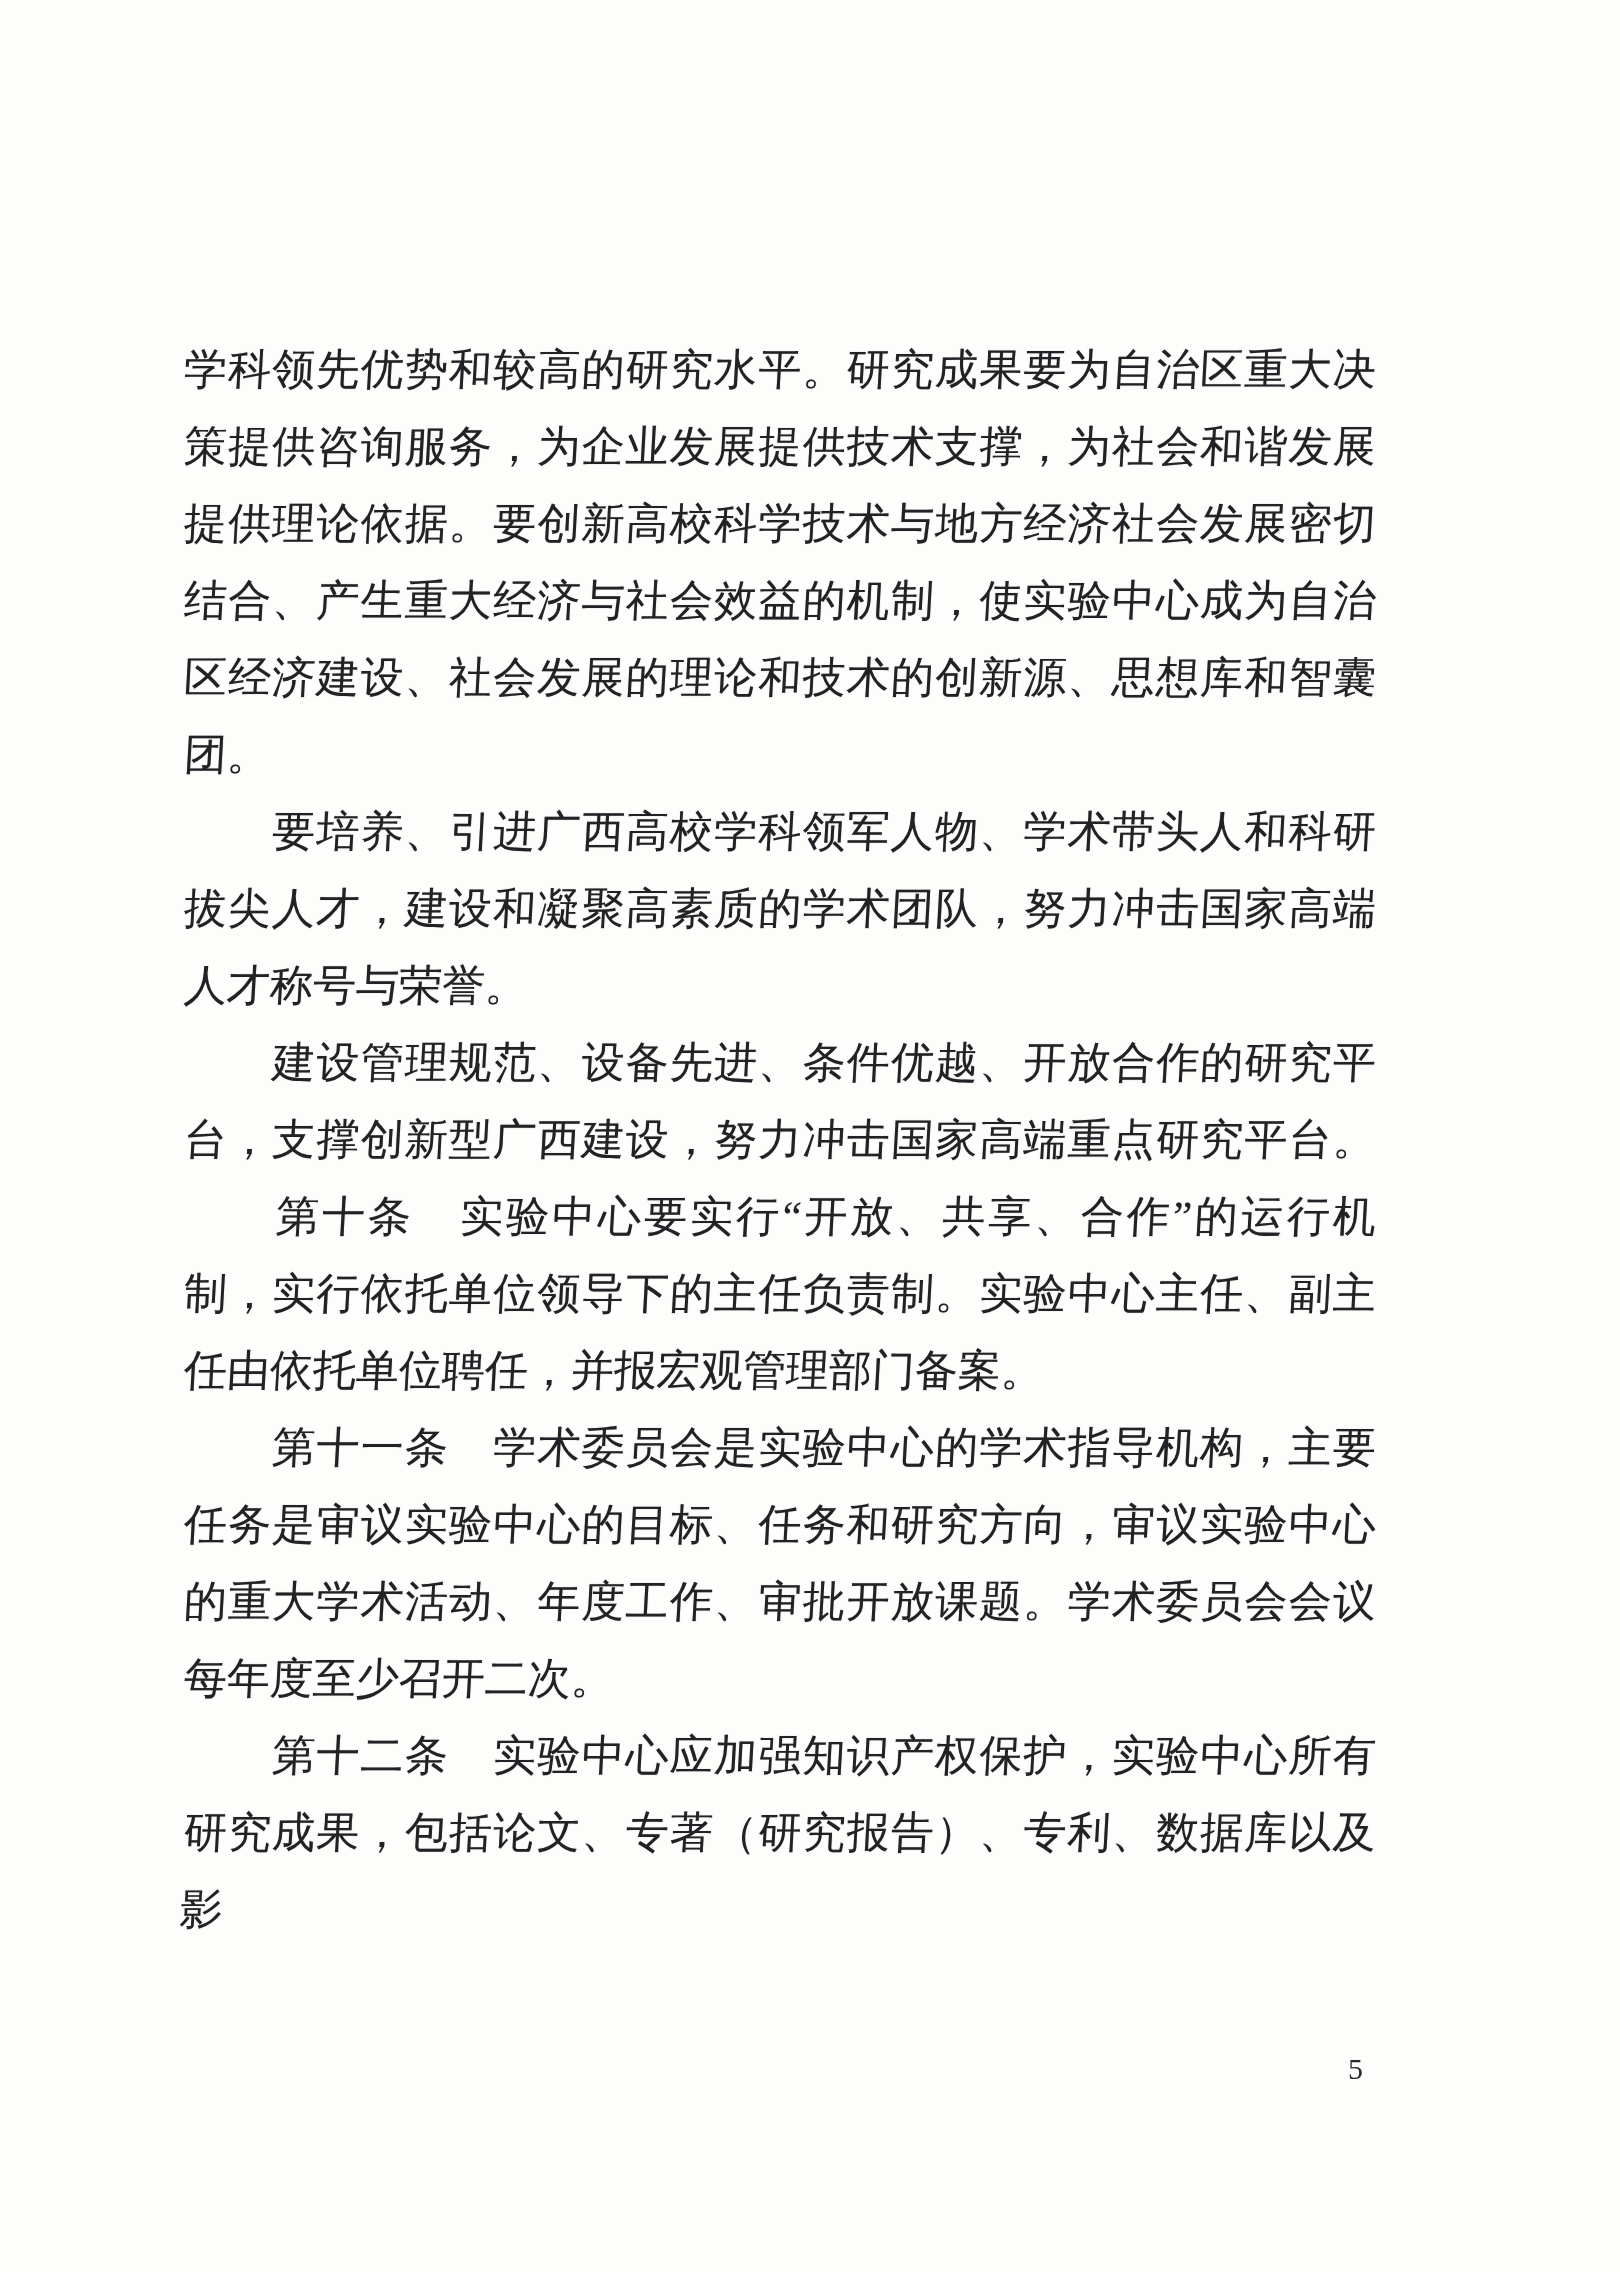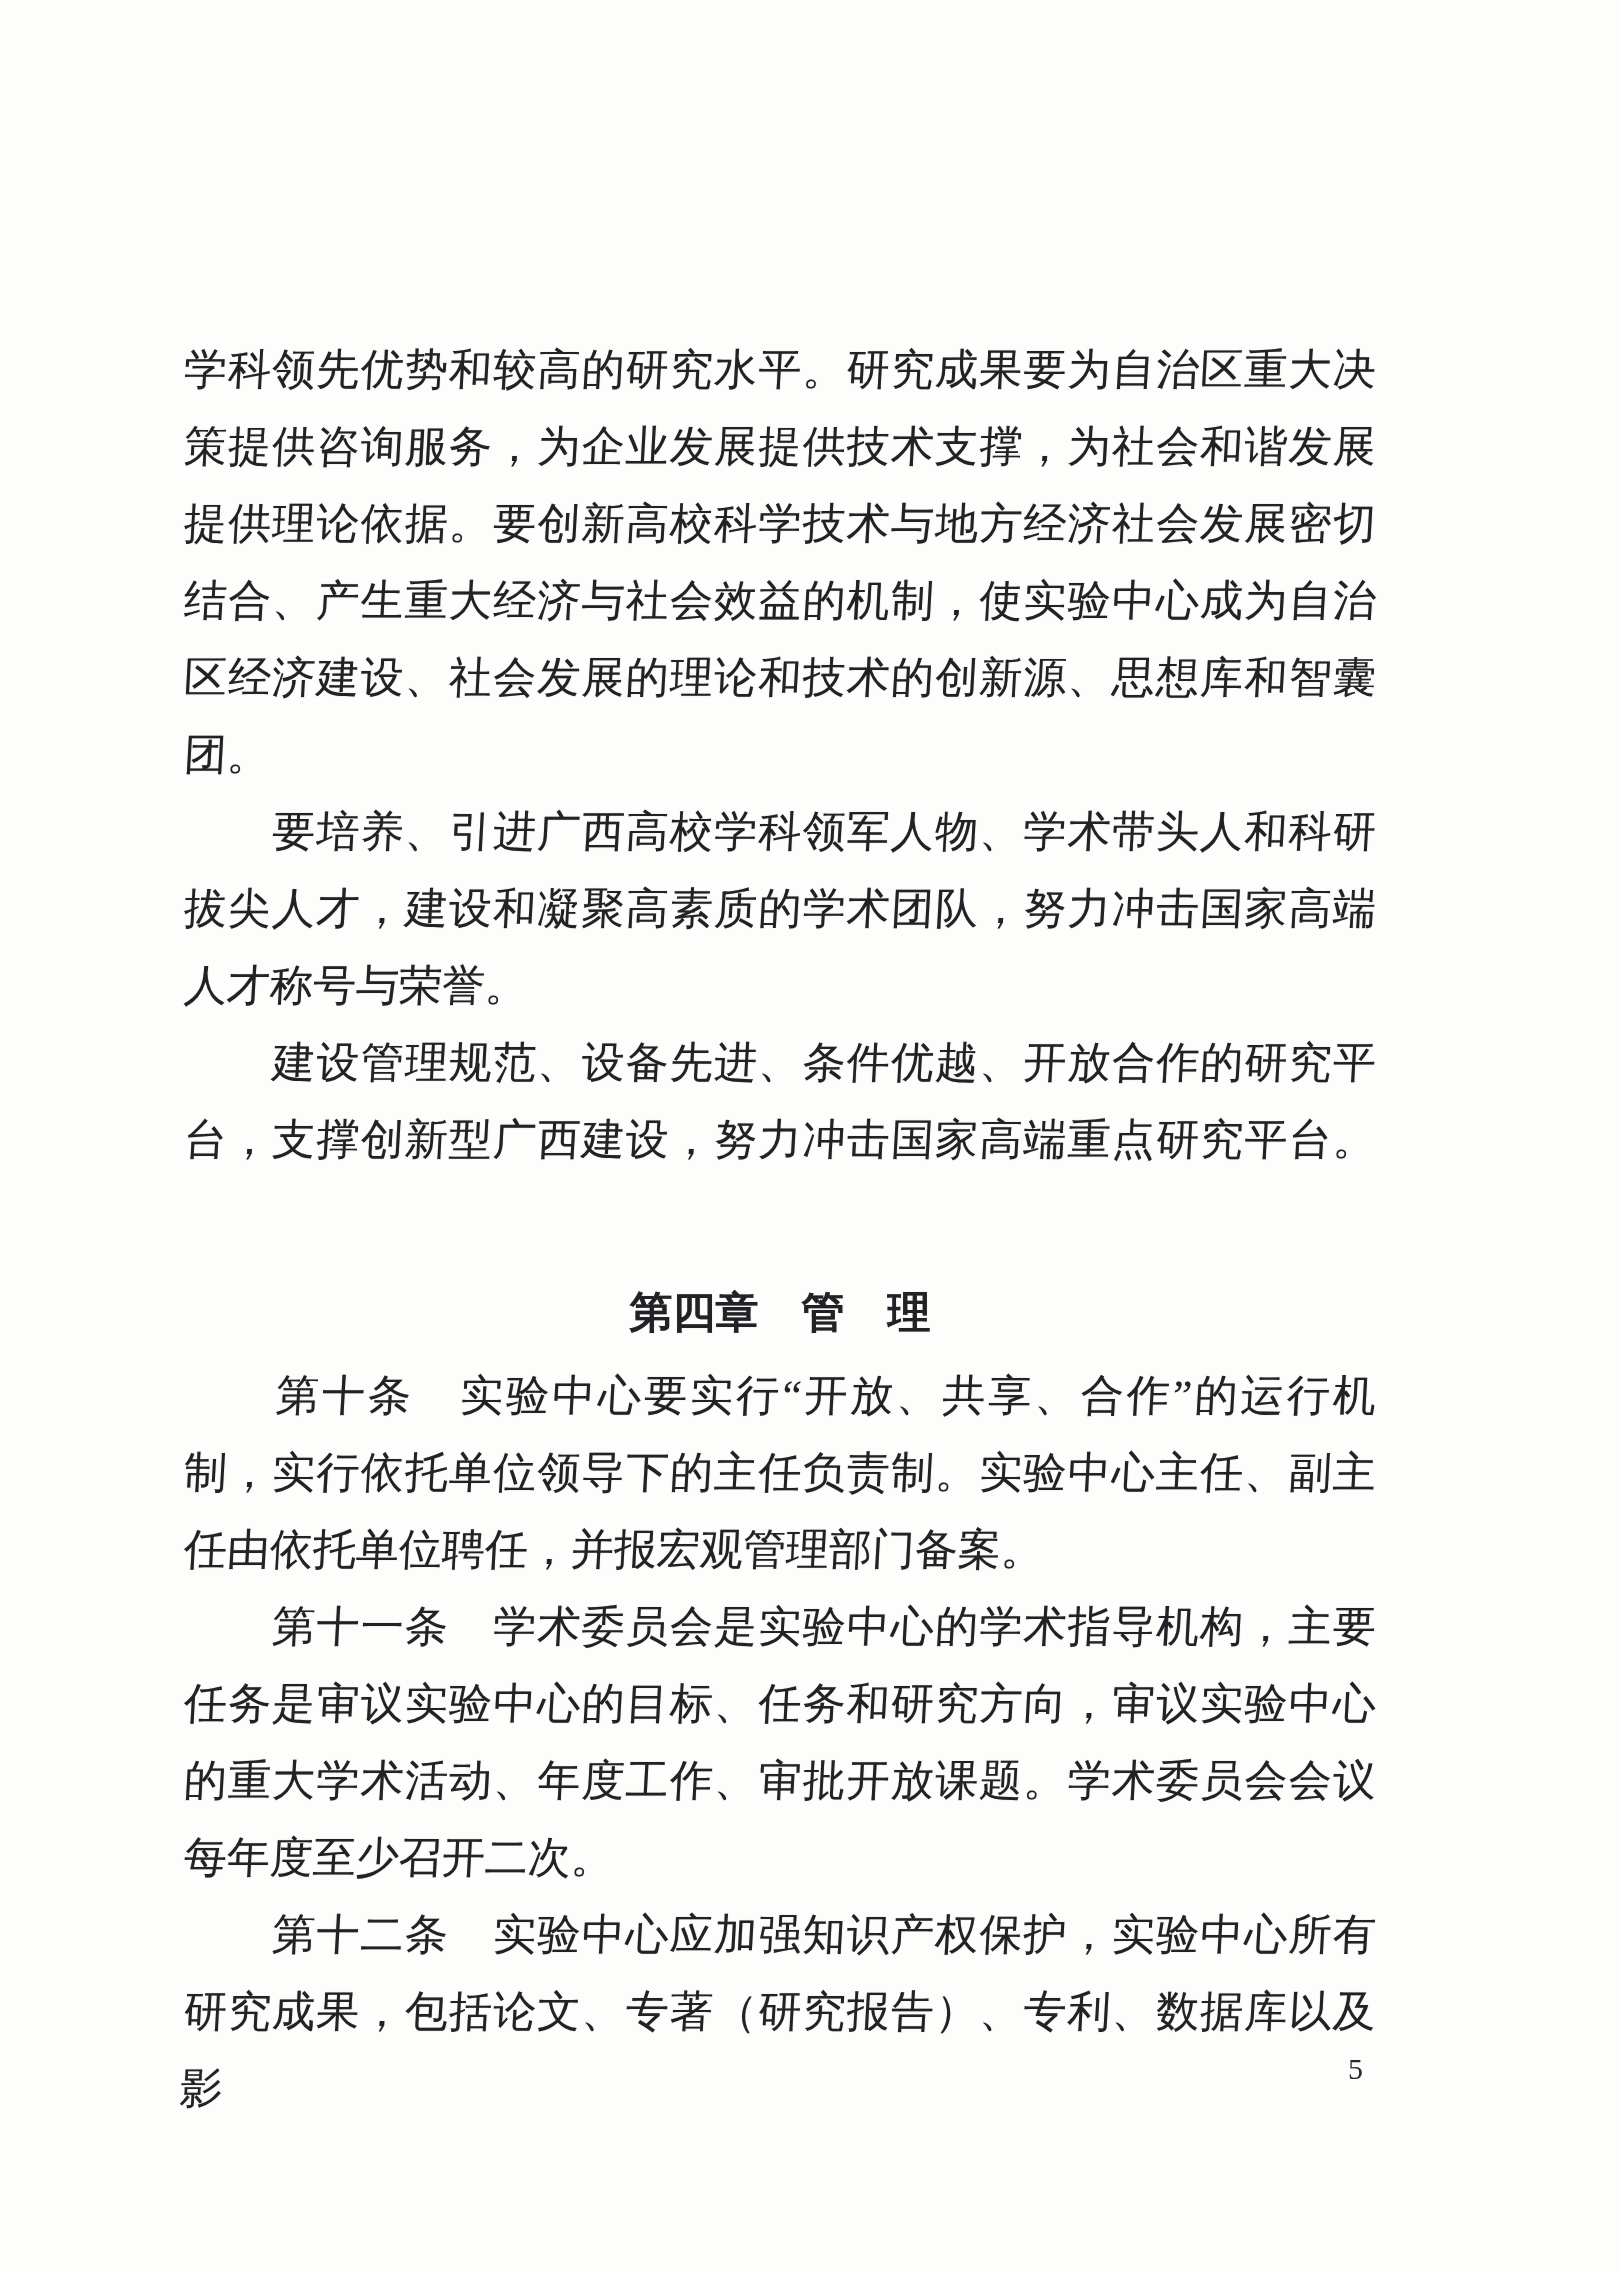--- a/index.html
+++ b/index.html
@@ -80,23 +80,20 @@
       </div>
       <div class="block body">
         <div class="line fill">　　要培养、引进广西高校学科领军人物、学术带头人和科研</div>
         <div class="line fill">拔尖人才，建设和凝聚高素质的学术团队，努力冲击国家高端</div>
         <div class="line">人才称号与荣誉。</div>
       </div>
       <div class="block body">
         <div class="line fill">　　建设管理规范、设备先进、条件优越、开放合作的研究平</div>
         <div class="line fill">台，支撑创新型广西建设，努力冲击国家高端重点研究平台。</div>
       </div>
-      <div class="block heading">
-        <div class="line">第四章　管　理</div>
-      </div>
       <div class="block body">
         <div class="line fill">　　第十条　实验中心要实行“开放、共享、合作”的运行机</div>
         <div class="line fill">制，实行依托单位领导下的主任负责制。实验中心主任、副主</div>
         <div class="line">任由依托单位聘任，并报宏观管理部门备案。</div>
       </div>
       <div class="block body">
         <div class="line fill">　　第十一条　学术委员会是实验中心的学术指导机构，主要</div>
         <div class="line fill">任务是审议实验中心的目标、任务和研究方向，审议实验中心</div>
         <div class="line fill">的重大学术活动、年度工作、审批开放课题。学术委员会会议</div>
         <div class="line">每年度至少召开二次。</div>

